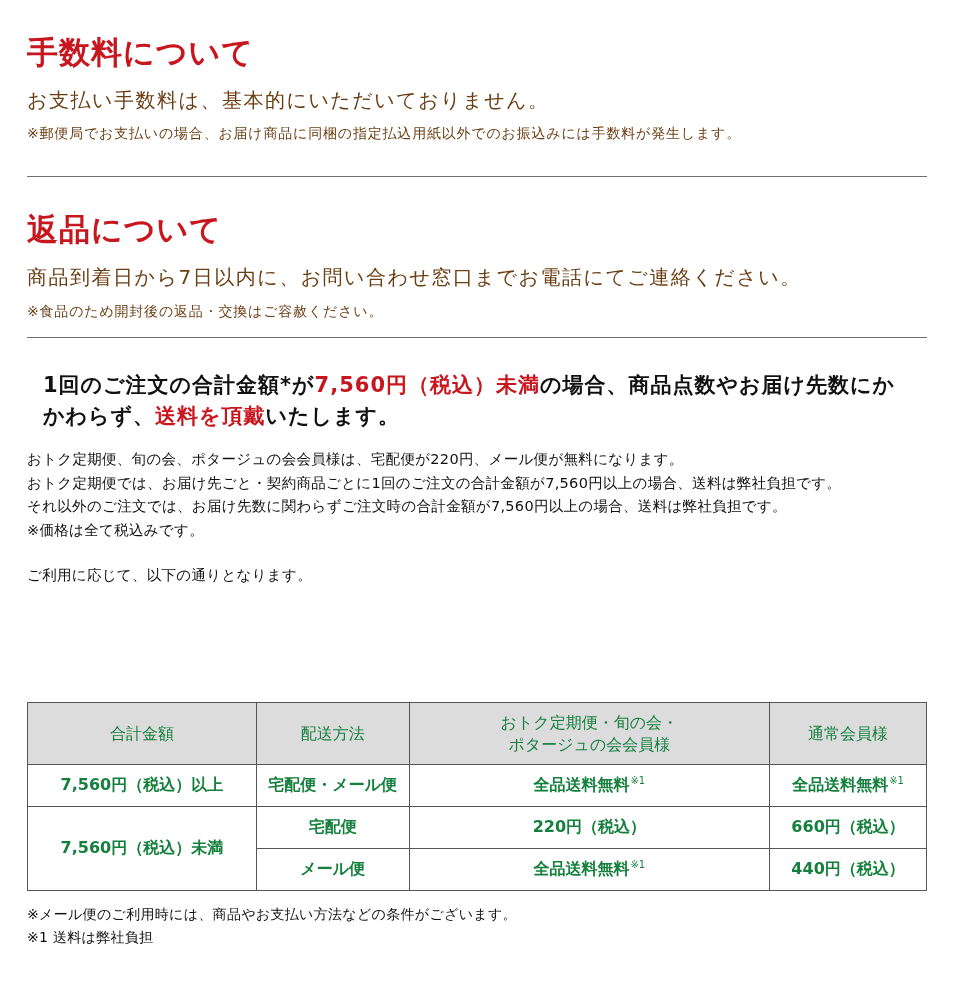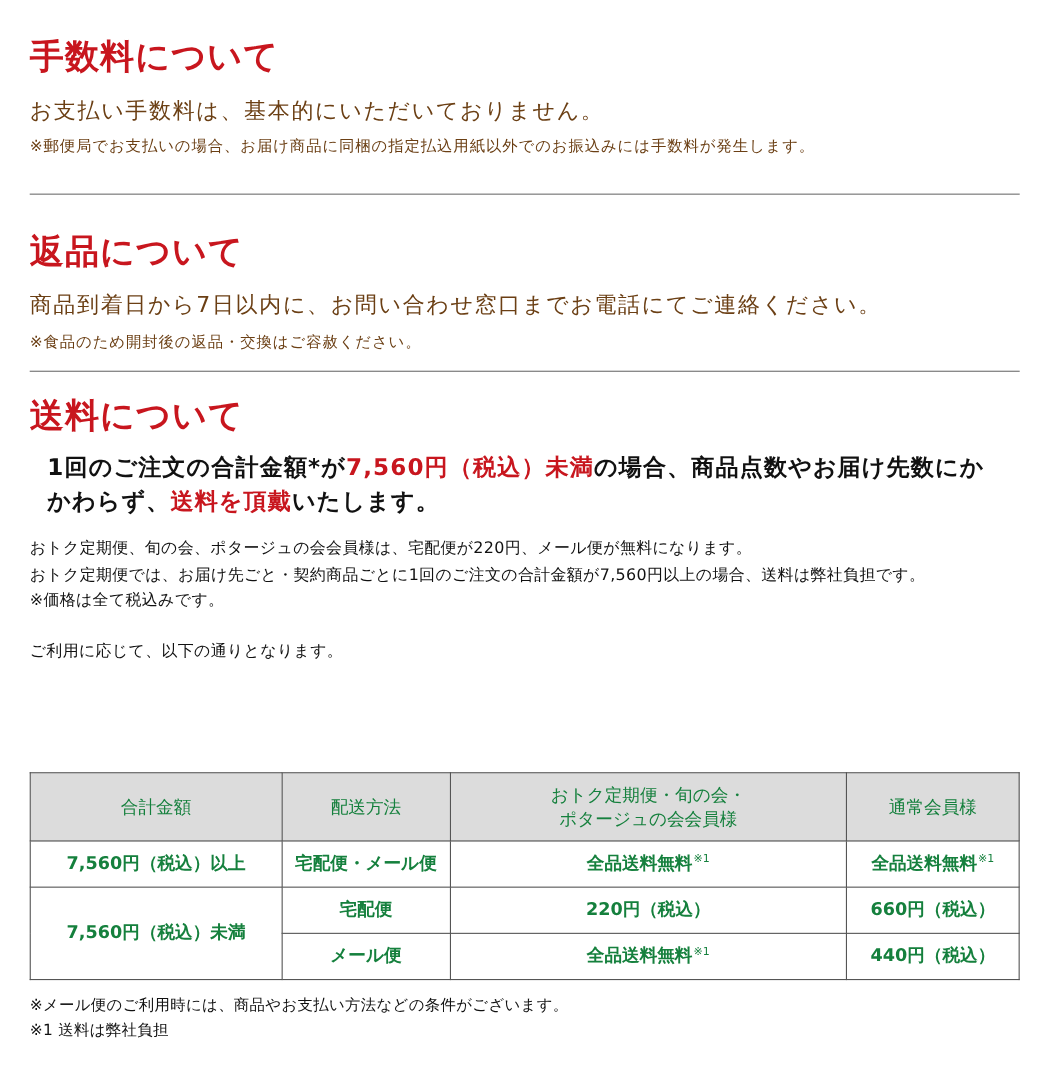--- a/index.html
+++ b/index.html
@@ -33,25 +33,25 @@
 <div class="divider" style="top:176px;"></div>
 
 <div class="section" style="top:196px;margin-top:13px;">
   <h2 class="title">返品について</h2>
   <p class="lead-brown" style="margin-top:14px;">商品到着日から7日以内に、お問い合わせ窓口までお電話にてご連絡ください。</p>
   <p class="note-brown" style="margin-top:10px;">※食品のため開封後の返品・交換はご容赦ください。</p>
 </div>
 <div class="divider" style="top:337px;"></div>
 
 <div class="section" style="top:358px;">
-  <h2 class="title">送料について</h2>
   <p class="lead-black" style="margin-top:12px;"><span>1回のご注文の合計金額*が</span><span class="red">7,560円（税込）未満</span><span>の場合、商品点数やお届け先数にかかわらず、</span><span class="red">送料を頂戴</span><span>いたします。</span></p>
   <div class="notes" style="margin-top:12px;">
     <p>おトク定期便、旬の会、ポタージュの会会員様は、宅配便が220円、メール便が無料になります。</p>
     <p>おトク定期便では、お届け先ごと・契約商品ごとに1回のご注文の合計金額が7,560円以上の場合、送料は弊社負担です。</p>
+    <p>それ以外のご注文では、お届け先数に関わらずご注文時の合計金額が7,560円以上の場合、送料は弊社負担です。</p>
     <p>※価格は全て税込みです。</p>
   </div>
   <p class="notes" style="margin-top:22px;">ご利用に応じて、以下の通りとなります。</p>
 </div>
 
 <table>
   <colgroup>
     <col style="width:229px">
       <col style="width:153px">
       <col style="width:361px">

